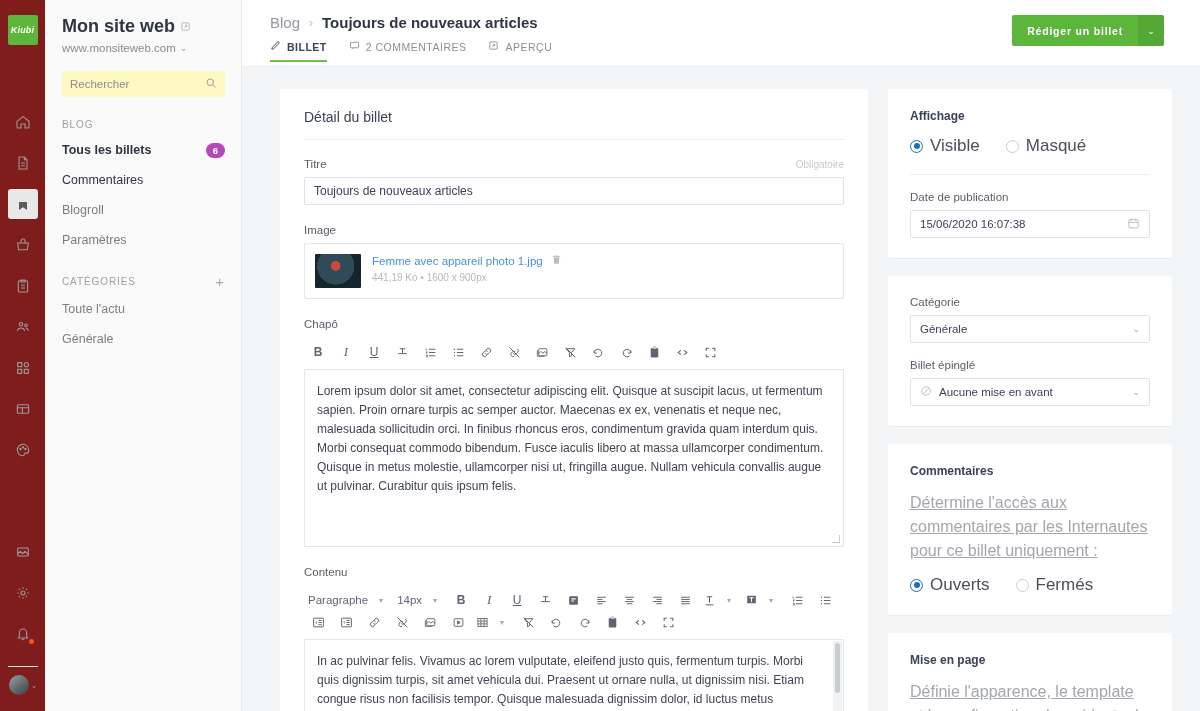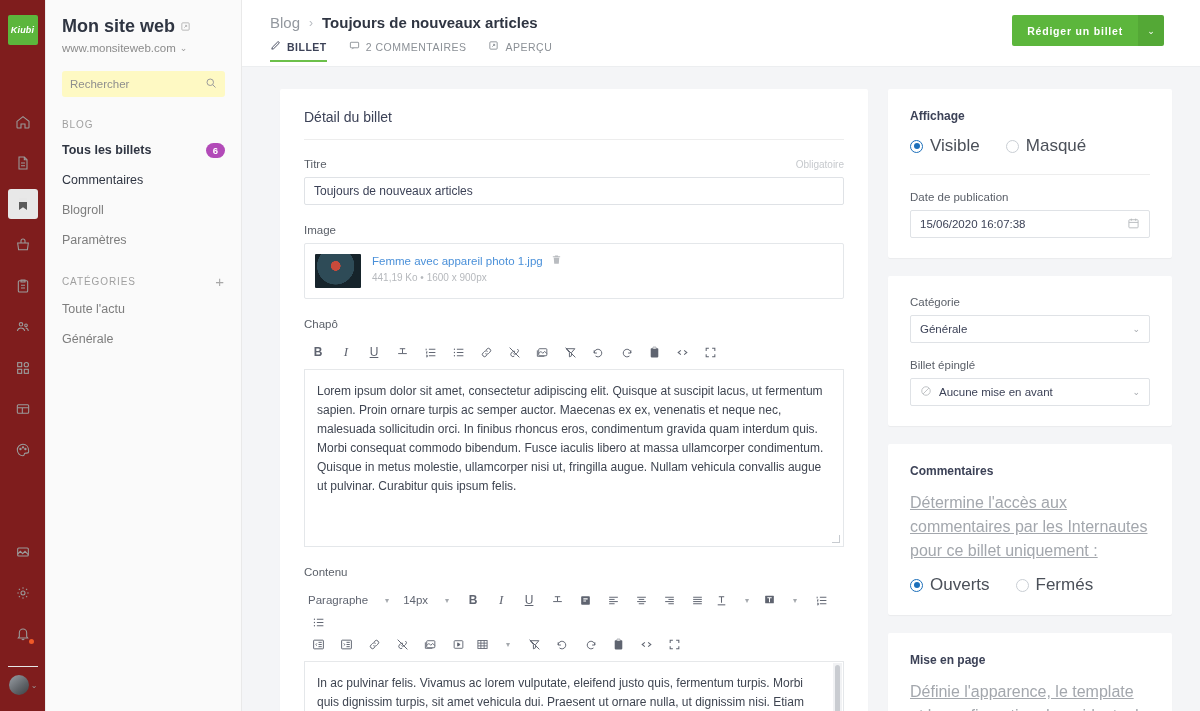--- a/index.html
+++ b/index.html
@@ -161,21 +161,21 @@
   .rte-toolbar {
     display: flex; flex-wrap: wrap; align-items: center; gap: 0;
     border-bottom: 1px solid #e6e8ea; padding: 4px 0 6px;
   }
   .tb-btn {
     width: 28px; height: 22px; display: flex; align-items: center; justify-content: center;
     color: #5f6470; cursor: pointer; font-size: 12px;
   }
   .tb-btn svg { width: 13px; height: 13px; }
   .tb-sel {
-    display: flex; align-items: center; gap: 17px; font-size: 11.5px; color: #5f6470;
+    display: flex; align-items: center; gap: 11px; font-size: 11.5px; color: #5f6470;
     padding: 0 10px 0 4px; cursor: pointer;
   }
   .tb-sel .caret2 { font-size: 8px; color: #a5a9ae; }
   .tb-row2 { display: flex; flex-wrap: wrap; align-items: center; }
 
   .rte-body {
     border: 1px solid #e4e7ea; border-top: 0; padding: 12px 12px 0;
     font-size: 12px; line-height: 1.58; color: #3f4551; position: relative;
   }
   .rte-chapo { height: 177px; overflow: hidden; }

